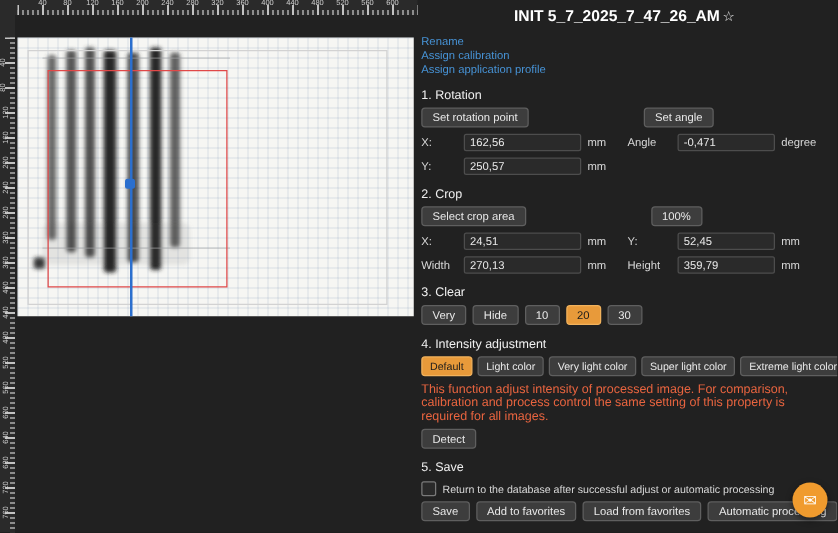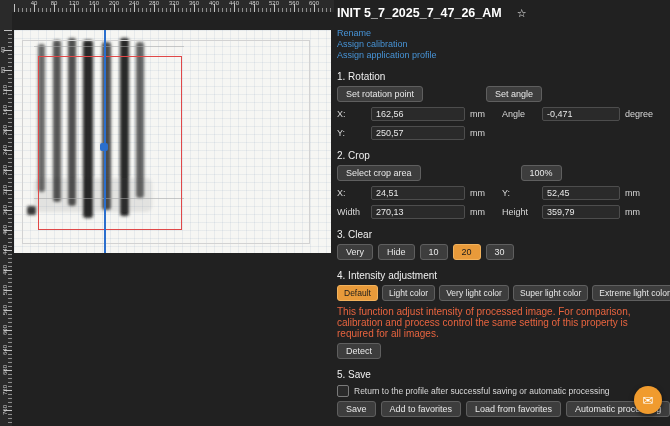--- a/index.html
+++ b/index.html
@@ -27,33 +27,33 @@
         repeating-linear-gradient(to bottom,rgba(100,130,170,.10) 0 1px,transparent 1px 8px);}
   .scan-bounds{position:absolute;left:8px;top:10px;width:286px;height:202px;border:1px solid #d2d2d2;}
   .pencil-line{position:absolute;left:20px;width:150px;height:1px;background:#aaa;opacity:.55;}
   .crop-rect{position:absolute;left:24px;top:26px;width:142px;height:172px;border:1px solid #e04848;}
   .guide-line{position:absolute;left:90px;top:0;width:2px;height:223px;background:#2b6fce;}
   .guide-handle{position:absolute;left:86px;top:113px;width:8px;height:8px;background:#2b6fce;border-radius:2px;}
   .scan-svg{position:absolute;left:0;top:0;}
 
   
   .panel{position:absolute;left:337px;top:0;width:333px;height:426px;box-sizing:border-box;padding:6px 8px 0 0;}
-  .title-row{display:flex;align-items:center;gap:15px;}
+  .title-row{display:flex;align-items:center;gap:2px;justify-content:center;}
   .title{font-size:12.5px;font-weight:700;color:#fff;white-space:nowrap;}
   .star{font-size:11px;color:#e8e8e8;cursor:pointer;}
   .links{margin-top:8px;}
   .link{display:block;color:#4793d6;font-size:9px;line-height:11px;text-decoration:none;cursor:pointer;}
   .sec{margin-top:10px;font-size:10px;color:#f0f0f0;}
   .btn-row{display:flex;align-items:center;margin-top:4px;gap:5px;}
   .btn{background:#3d3d3d;border:1px solid #5f5f5f;color:#e8e8e8;font-size:9px;
        font-family:"Liberation Sans",sans-serif;padding:0 8px;height:16px;border-radius:3px;
        display:inline-flex;align-items:center;justify-content:center;white-space:nowrap;cursor:pointer;box-sizing:border-box;}
   .btn.small{padding:0 6px;font-size:8.5px;}
   .btn.selected{background:#e89a3a;border-color:#f2b25c;color:#1c1c1c;}
-  .ml87{margin-left:58px;} .ml95{margin-left:95px;}
+  .ml87{margin-left:87px;} .ml95{margin-left:95px;}
   .frow{display:flex;align-items:center;margin-top:5px;}
   .lbl{width:34px;font-size:9px;color:#d8d8d8;}
   .lbl2{width:40px;font-size:9px;color:#d8d8d8;margin-left:2px;}
   .inp{width:94px;height:14px;background:#2a2a2a;border:1px solid #4d4d4d;border-radius:2px;
        color:#e8e8e8;font-size:9px;font-family:"Liberation Sans",sans-serif;padding:0 4px;box-sizing:border-box;}
   .inp2{width:78px;}
   .unit{width:30px;margin-left:5px;font-size:9px;color:#d8d8d8;}
   .unit2{width:36px;margin-left:5px;font-size:9px;color:#d8d8d8;}
   .warning{margin-top:5px;width:322px;font-size:10px;line-height:11px;color:#e8643f;}
   .chk-row{display:flex;align-items:center;margin-top:5px;gap:5px;}
@@ -214,21 +214,21 @@
     </div>
     <div class="warning">This function adjust intensity of processed image. For comparison, calibration and process control the same setting of this property is required for all images.</div>
 
     <div class="btn-row">
       <button class="btn">Detect</button>
     </div>
 
     <div class="sec">5. Save</div>
     <div class="chk-row">
       <span class="chk"></span>
-      <span class="chk-label">Return to the profile after successful saving or automatic processing</span>
+      <span class="chk-label">Return to the database after successful adjust or automatic processing</span>
     </div>
     <div class="btn-row">
       <button class="btn">Save</button>
       <button class="btn">Add to favorites</button>
       <button class="btn">Load from favorites</button>
       <button class="btn">Automatic processing</button>
     </div>
   </div>
 
   <div class="fab">

